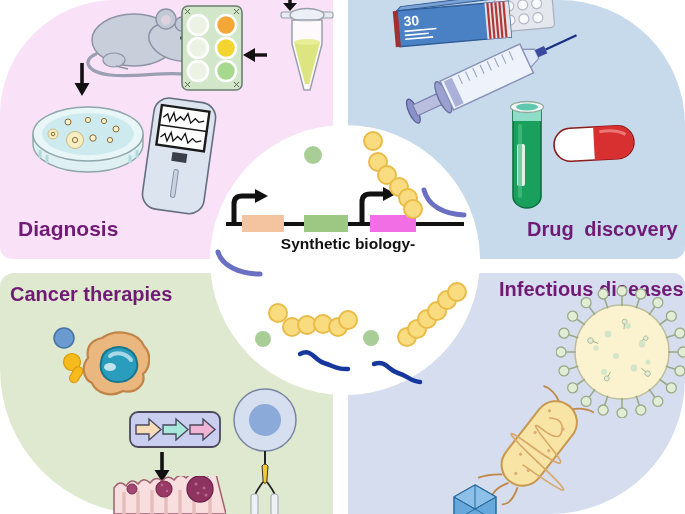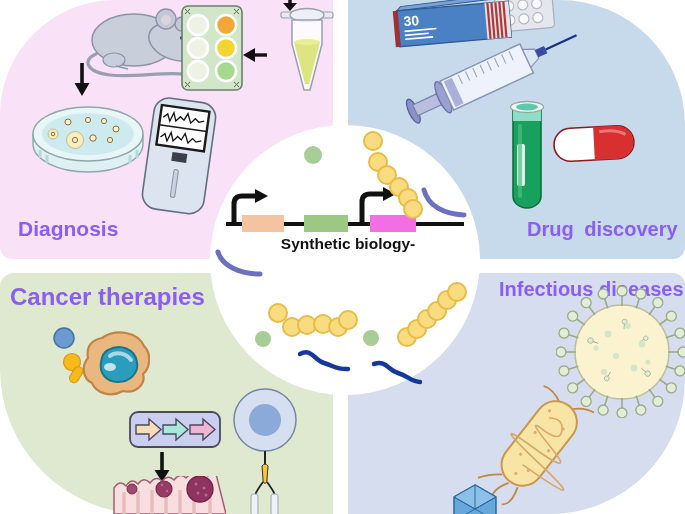--- a/index.html
+++ b/index.html
@@ -5,24 +5,24 @@
   html,body{margin:0;padding:0;background:#fff;}
   #stage{position:relative;width:685px;height:514px;background:#ffffff;overflow:hidden;
          font-family:"Liberation Sans",sans-serif;}
   .q{position:absolute;}
   .q-pink{left:0;top:0;width:333px;height:259px;background:#f9e2f7;border-radius:115px 0 0 12px;}
   .q-blue{left:348px;top:0;width:337px;height:259px;background:#c7daec;border-radius:0 125px 12px 0;}
   .q-green{left:0;top:273px;width:333px;height:241px;background:#dfe9d0;border-radius:14px 0 0 145px;}
   .q-lav{left:348px;top:273px;width:337px;height:241px;background:#d5ddee;border-radius:0 12px 135px 0;}
   .center-circle{position:absolute;left:210px;top:125px;width:270px;height:270px;border-radius:50%;
                  background:#ffffff;}
-  .lbl{position:absolute;font-weight:bold;color:#8b5cf6;white-space:nowrap;}
+  .lbl{position:absolute;font-weight:bold;color:#701a75;white-space:nowrap;}
   .lbl-diagnosis{left:18px;top:217px;font-size:21px;}
   .lbl-drug{left:527px;top:218px;font-size:20px;word-spacing:5px;text-align:right;}
-  .lbl-cancer{left:10px;top:283px;font-size:24px;}
+  .lbl-cancer{left:10px;top:283px;font-size:20px;}
   .lbl-infect{left:499px;top:278px;font-size:20px;}
   .caption{position:absolute;left:228px;top:234px;width:240px;text-align:center;
            font-weight:bold;font-size:15.5px;line-height:1.32;color:#111;}
   .abs{position:absolute;}
   .dot{position:absolute;border-radius:50%;background:#a9cd97;}
 </style>
 </head>
 <body>
 
 <div id="stage">

